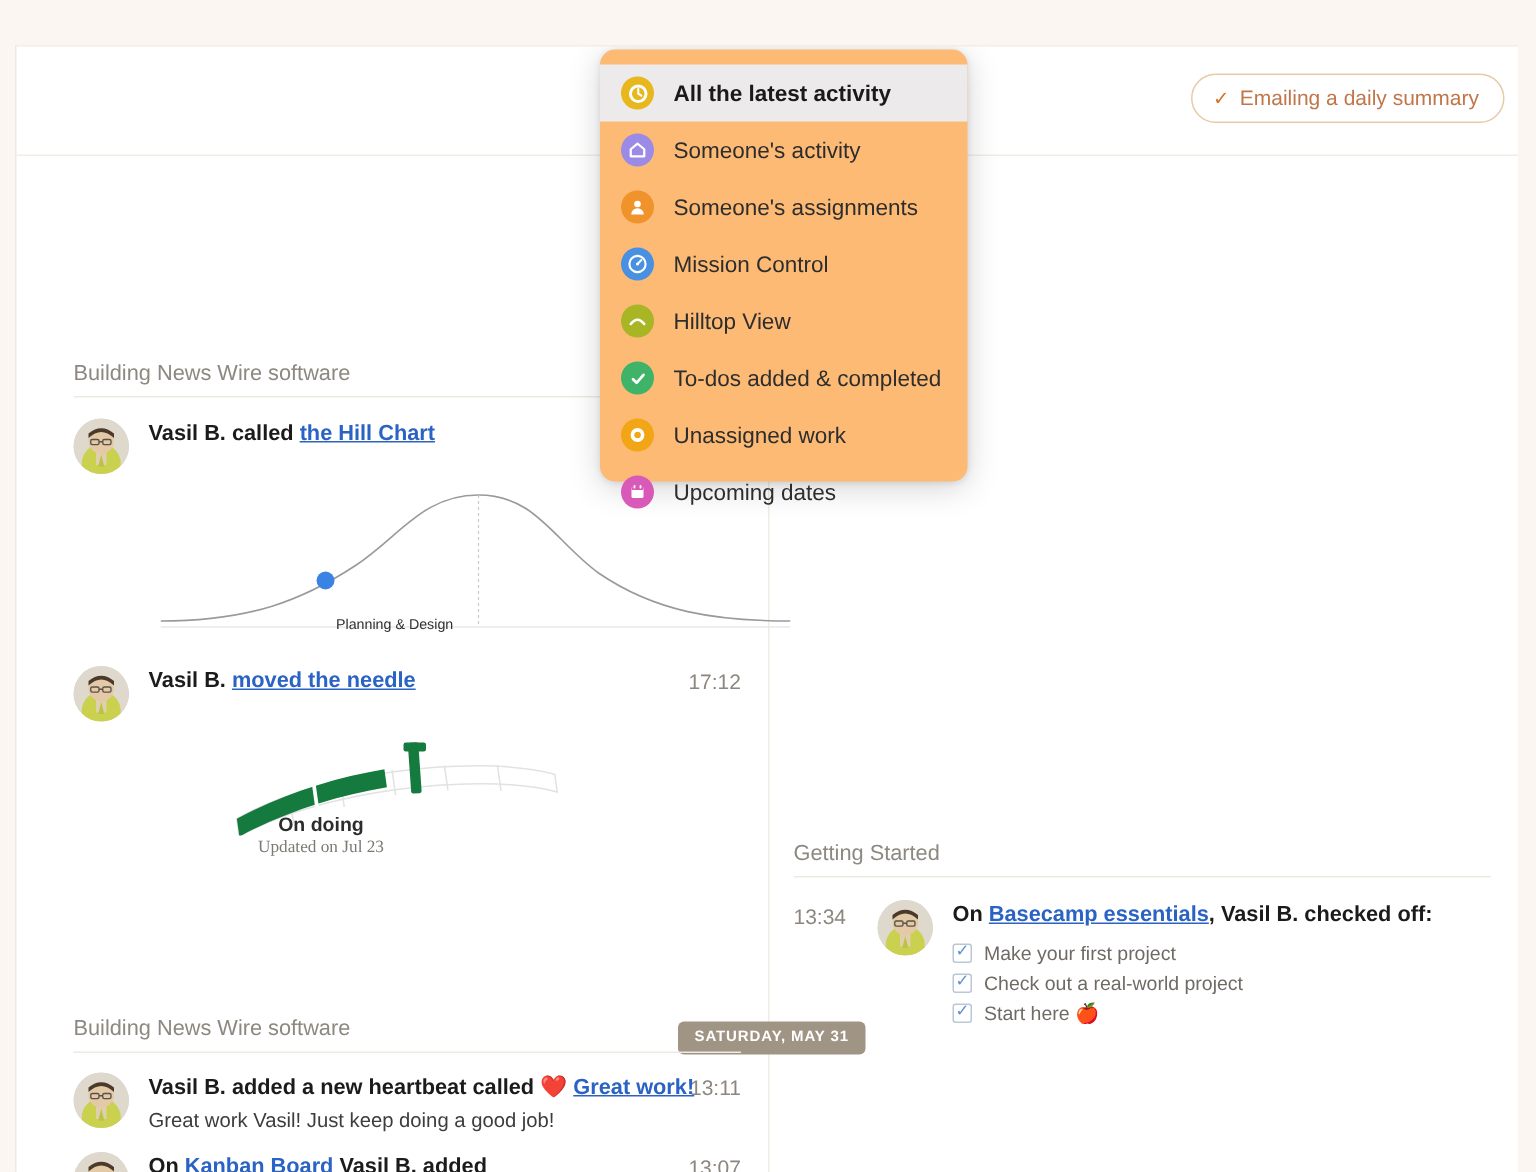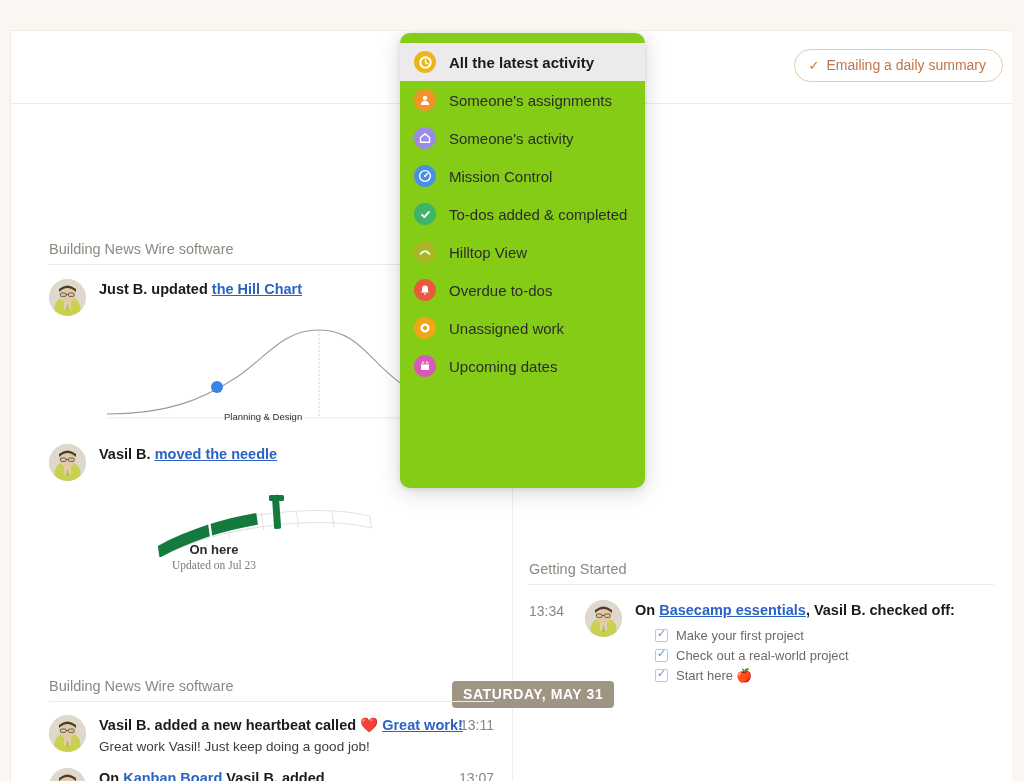--- a/index.html
+++ b/index.html
@@ -102,43 +102,43 @@
   }
   .needle-updated {
     position: absolute; left: 0; right: 0; top: 72px;
     text-align: center; font-size: 11.5px; color: #7e7a73;
   }
 
   
   .date-chip {
     position: absolute; left: 441px; top: 500px;
     background: #a09485; color: #ffffff;
-    font-size: 14px; font-weight: bold; letter-spacing: 0.6px;
+    font-size: 10px; font-weight: bold; letter-spacing: 0.6px;
     padding: 5px 11px 6px; border-radius: 4px;
   }
 
   
   .todo-list { margin-top: 7px; }
-  .todo-item { display: flex; align-items: center; gap: 8px; margin-bottom: 5px; margin-left: 20px; }
+  .todo-item { display: flex; align-items: center; gap: 8px; margin-bottom: 5px; }
   .cbox {
     width: 13px; height: 13px; flex: 0 0 13px;
     border: 1px solid #b9c7d6; border-radius: 2px;
     background: #fff; position: relative;
   }
   .cbox:after {
     content: "✓"; position: absolute; left: 1px; top: -3px;
     font-size: 11px; color: #5b8fd6;
   }
   .todo-txt { font-size: 13px; color: #6f6a64; }
 
   
   .dropdown {
     position: absolute; left: 389px; top: 2px;
-    width: 245px; height: 455px;
-    background: #84cc16;
+    width: 245px; height: 288px;
+    background: #fdba74;
     border-radius: 10px;
     box-shadow: 0 4px 22px rgba(0,0,0,0.17), 0 1px 4px rgba(0,0,0,0.10);
     padding: 10px 0;
     z-index: 50;
   }
   .dd-item {
     display: flex; align-items: center; gap: 13px;
     height: 38px; padding: 0 14px;
     cursor: default;
   }
@@ -186,21 +186,21 @@
             <circle cx="18.5" cy="15" r="8.5" fill="#e3c9a6"></circle>
             <path d="M10 13 q8.5 -8 17 0 v-3 q-8.5 -7 -17 0 z" fill="#4b3a2a"></path>
             <rect x="11.5" y="14" width="5.5" height="3.4" rx="1" fill="none" stroke="#5a5248" stroke-width="0.9"></rect>
             <rect x="19.5" y="14" width="5.5" height="3.4" rx="1" fill="none" stroke="#5a5248" stroke-width="0.9"></rect>
             <line x1="17" y1="15.5" x2="19.5" y2="15.5" stroke="#5a5248" stroke-width="0.9"></line>
             <path d="M18.5 24 l-2 8 h4 z" fill="#b9c441"></path>
           </svg>
         </div>
         <div class="entry-body">
           <div class="entry-title">
-            <span>Just B. updated </span><span class="link">the Hill Chart</span>
+            <span>Vasil B. called </span><span class="link">the Hill Chart</span>
           </div>
         </div>
       </div>
 
       <div class="hill-wrap">
         <svg width="420" height="100" viewBox="0 0 420 100" style="position:absolute;left:58px;top:0;">
           <path d="M0 92 C 60 92, 95 78, 130 55 C 160 35, 175 8, 212 8 C 250 8, 262 38, 292 60 C 330 86, 370 92, 420 92" fill="none" stroke="#9a9a9a" stroke-width="1.1"></path>
           <line x1="0" y1="96" x2="420" y2="96" stroke="#e8e8e8" stroke-width="1"></line>
           <line x1="212" y1="8" x2="212" y2="96" stroke="#c9c9c9" stroke-width="0.8" stroke-dasharray="2,2"></line>
           <circle cx="110" cy="65" r="6" fill="#3a82e4"></circle>
@@ -238,21 +238,21 @@
             <line x1="80" y1="29" x2="80" y2="46" stroke="#e2e2e2"></line>
             <line x1="115" y1="26" x2="115" y2="43" stroke="#e2e2e2"></line>
             <line x1="150" y1="28" x2="150" y2="45" stroke="#e2e2e2"></line>
             <line x1="185" y1="33" x2="185" y2="50" stroke="#e2e2e2"></line>
             <path d="M8 44 C 40 32, 75 26, 110 25 L 110 37 C 75 38, 40 44, 8 56 Z" fill="#147a3d"></path>
             <line x1="62" y1="27" x2="62" y2="48" stroke="#ffffff" stroke-width="2.5"></line>
           </g>
           <rect x="124" y="8" width="7" height="34" rx="1.5" fill="#147a3d" transform="rotate(-4 127 25)"></rect>
           <rect x="120" y="8" width="15" height="6" rx="1.5" fill="#147a3d"></rect>
         </svg>
-        <div class="needle-status" style="left:40px;width:250px;">On here</div>
+        <div class="needle-status" style="left:40px;width:250px;">On doing</div>
         <div class="needle-updated" style="left:40px;width:250px;font-family:Liberation Serif, serif;">Updated on Jul 23</div>
       </div>
     </div>
 
     <div class="date-chip">SATURDAY, MAY 31</div>
 
     <div style="position:absolute; left:518px; top:380px; width:465px;">
       <div class="group-head">Getting Started</div>
       <div class="entry" style="margin-top:15px; padding-left:56px;">
         <div class="stamp" style="left:0; top:3px;">13:34</div>
@@ -348,76 +348,67 @@
       <span class="dd-ico" style="background:#e8b71e;">
         <svg width="13" height="13" viewBox="0 0 13 13">
             <circle cx="6.5" cy="6.5" r="5.2" fill="none" stroke="#fff" stroke-width="2"></circle>
             <path d="M6.5 3.4 V6.5 L8.6 7.8" stroke="#fff" stroke-width="1.4" fill="none" stroke-linecap="round"></path>
           </svg>
       </span>
       <span class="lbl">All the latest activity</span>
     </div>
 
     <div class="dd-item">
+      <span class="dd-ico" style="background:#9b8ae6;">
+        <svg width="12" height="12" viewBox="0 0 12 12">
+            <path d="M1.5 5.5 L6 1.8 L10.5 5.5 V10.2 H1.5 Z" fill="none" stroke="#fff" stroke-width="1.5" stroke-linejoin="round"></path>
+          </svg>
+      </span>
+      <span class="lbl">Someone's activity</span>
+    </div>
+
+    <div class="dd-item">
       <span class="dd-ico" style="background:#f0932b;">
         <svg width="12" height="12" viewBox="0 0 12 12">
             <circle cx="6" cy="4" r="2.2" fill="#fff"></circle>
             <path d="M1.8 11 a4.2 4.2 0 0 1 8.4 0 Z" fill="#fff"></path>
           </svg>
       </span>
       <span class="lbl">Someone's assignments</span>
-    </div>
-
-    <div class="dd-item">
-      <span class="dd-ico" style="background:#9b8ae6;">
-        <svg width="12" height="12" viewBox="0 0 12 12">
-            <path d="M1.5 5.5 L6 1.8 L10.5 5.5 V10.2 H1.5 Z" fill="none" stroke="#fff" stroke-width="1.5" stroke-linejoin="round"></path>
-          </svg>
-      </span>
-      <span class="lbl">Someone's activity</span>
     </div>
 
     <div class="dd-item">
       <span class="dd-ico" style="background:#4a90e2;">
         <svg width="14" height="14" viewBox="0 0 14 14">
             <circle cx="7" cy="7" r="5.4" fill="none" stroke="#fff" stroke-width="1.4"></circle>
             <path d="M7 7 L9.6 4.4" stroke="#fff" stroke-width="1.4" stroke-linecap="round"></path>
             <circle cx="7" cy="7" r="1" fill="#fff"></circle>
           </svg>
       </span>
       <span class="lbl">Mission Control</span>
     </div>
 
     <div class="dd-item">
+      <span class="dd-ico" style="background:#a8b524;">
+        <svg width="14" height="14" viewBox="0 0 14 14">
+            <path d="M2.5 9 Q7 3.2 11.5 9" fill="none" stroke="#fff" stroke-width="1.7" stroke-linecap="round"></path>
+          </svg>
+      </span>
+      <span class="lbl">Hilltop View</span>
+    </div>
+
+    <div class="dd-item">
       <span class="dd-ico" style="background:#3fb368;">
         <svg width="13" height="13" viewBox="0 0 13 13">
             <path d="M3 6.8 L5.4 9.2 L10 3.9" fill="none" stroke="#fff" stroke-width="1.8" stroke-linecap="round" stroke-linejoin="round"></path>
           </svg>
       </span>
       <span class="lbl">To-dos added &amp; completed</span>
     </div>
 
-    <div class="dd-item">
-      <span class="dd-ico" style="background:#a8b524;">
-        <svg width="14" height="14" viewBox="0 0 14 14">
-            <path d="M2.5 9 Q7 3.2 11.5 9" fill="none" stroke="#fff" stroke-width="1.7" stroke-linecap="round"></path>
-          </svg>
-      </span>
-      <span class="lbl">Hilltop View</span>
-    </div>
-
-    <div class="dd-item">
-      <span class="dd-ico" style="background:#e9593c;">
-        <svg width="12" height="12" viewBox="0 0 12 12">
-            <path d="M6 1.5 a3 3 0 0 1 3 3 v2.5 l1 1.5 H2 L3 7 V4.5 a3 3 0 0 1 3 -3 Z" fill="#fff"></path>
-            <rect x="5" y="9.2" width="2" height="1.6" rx="0.8" fill="#fff"></rect>
-          </svg>
-      </span>
-      <span class="lbl">Overdue to-dos</span>
-    </div>
 
     <div class="dd-item">
       <span class="dd-ico" style="background:#f2a515;">
         <svg width="12" height="12" viewBox="0 0 12 12">
             <circle cx="6" cy="6" r="3.4" fill="none" stroke="#fff" stroke-width="2.4"></circle>
           </svg>
       </span>
       <span class="lbl">Unassigned work</span>
     </div>
 

